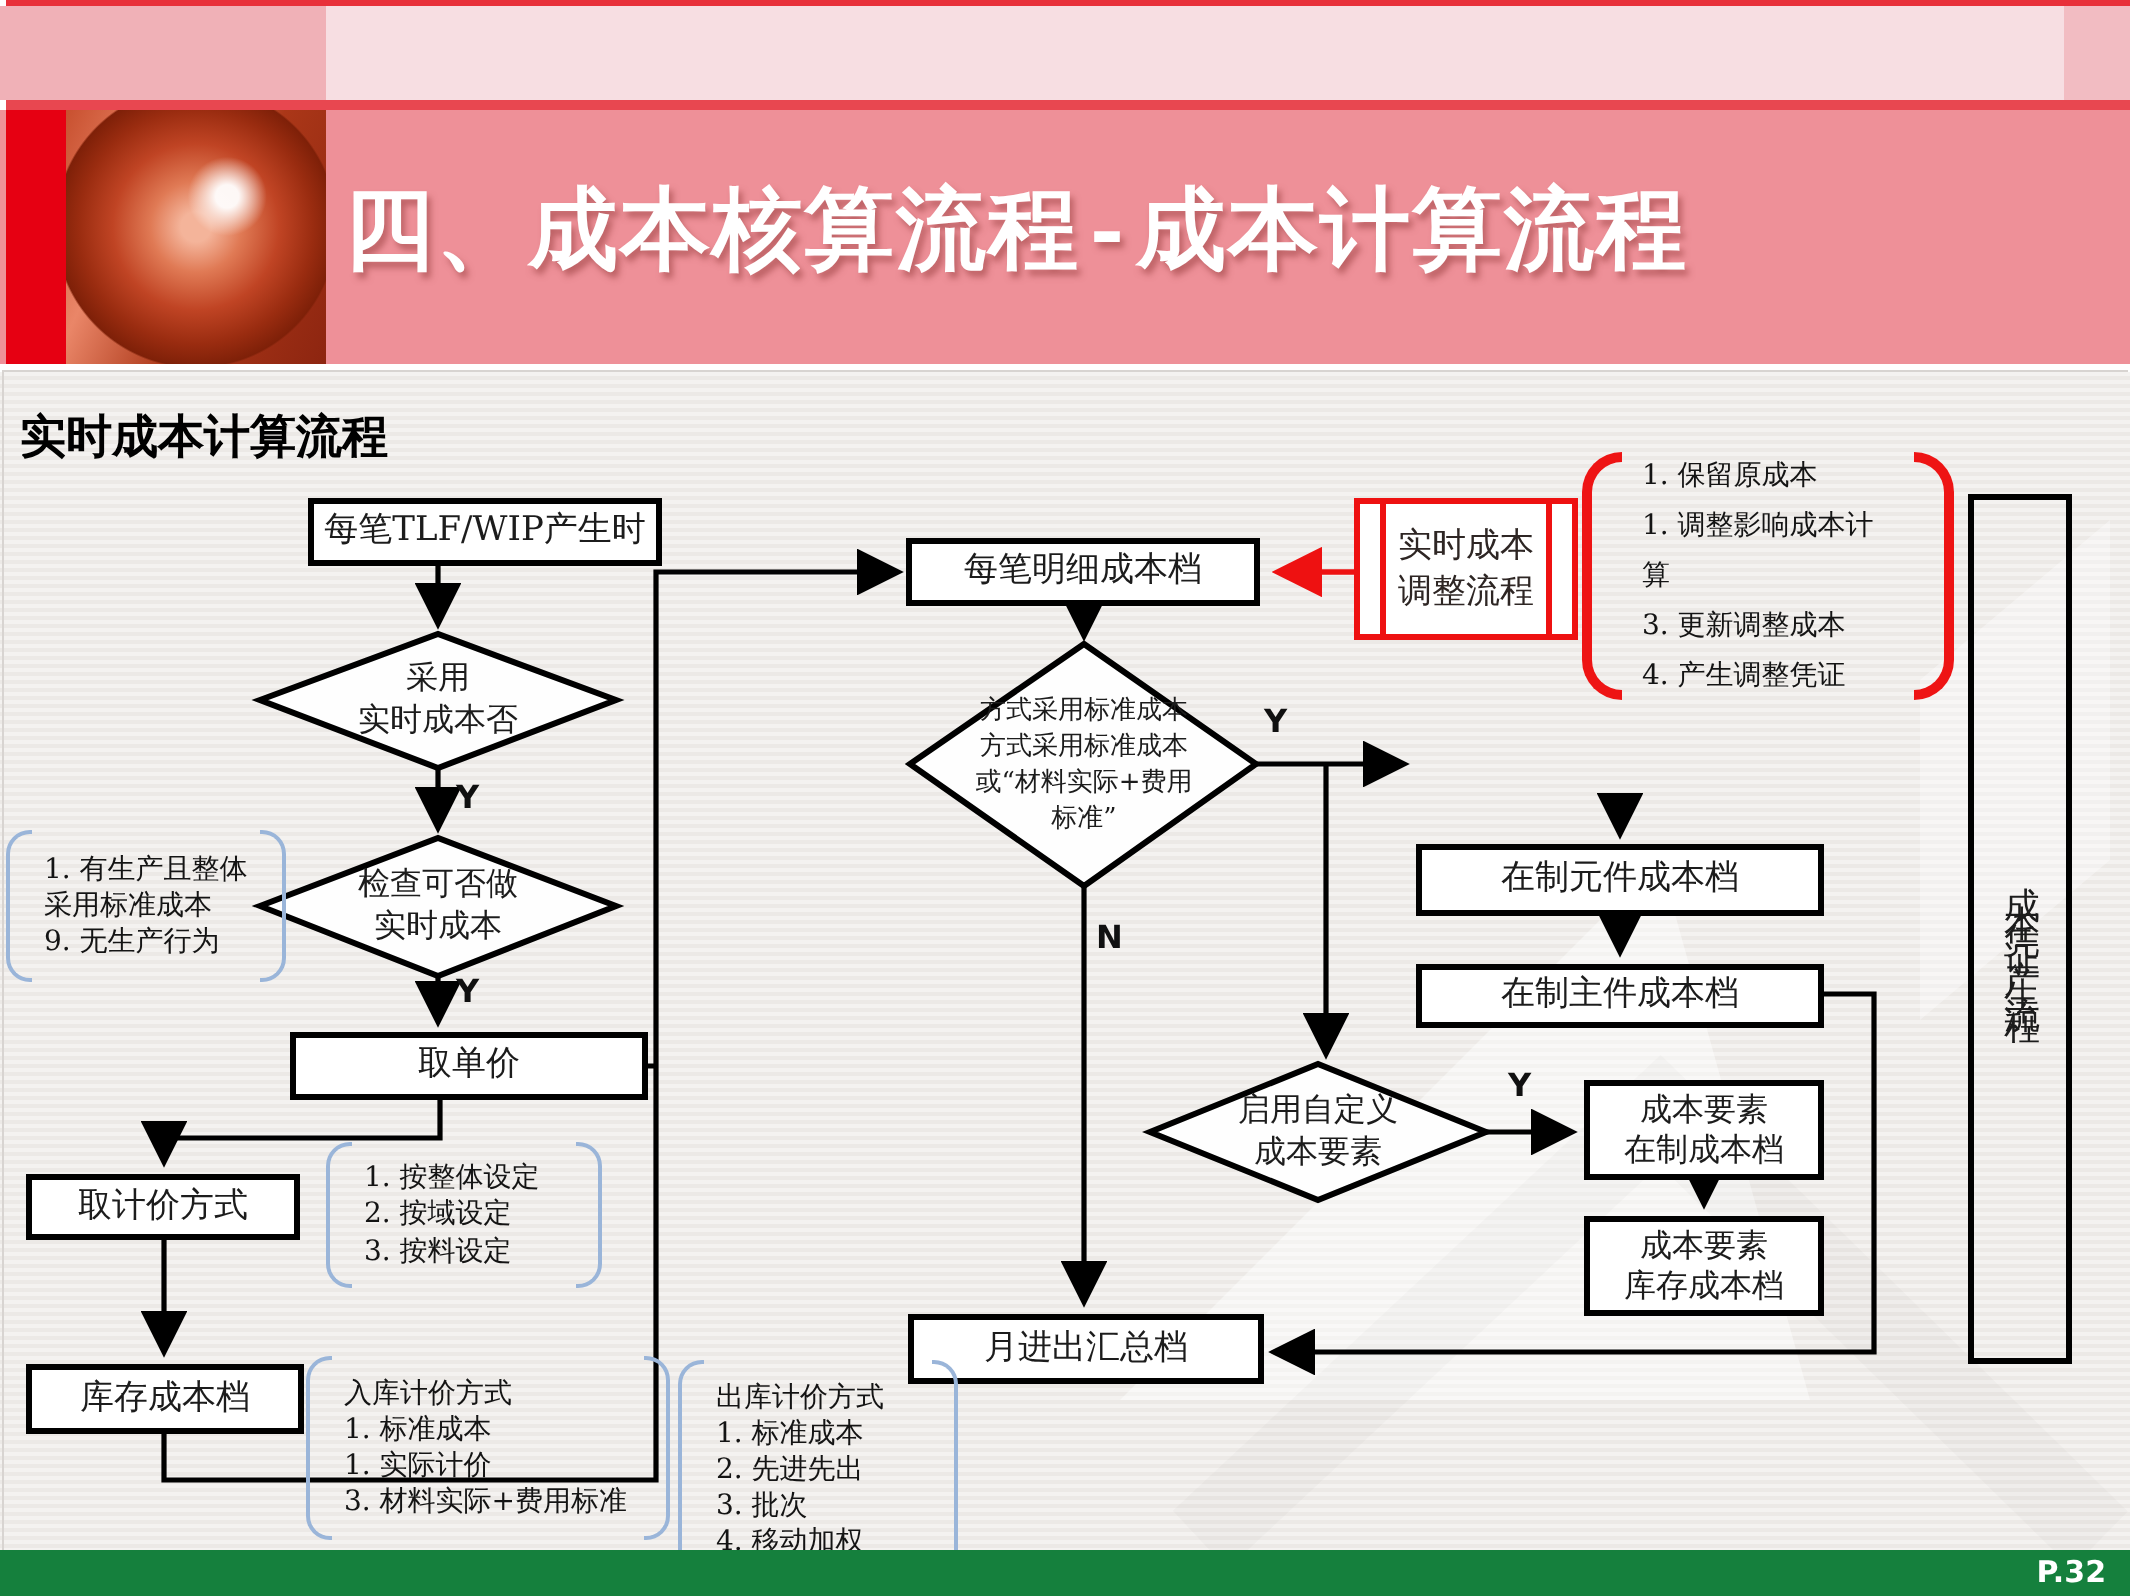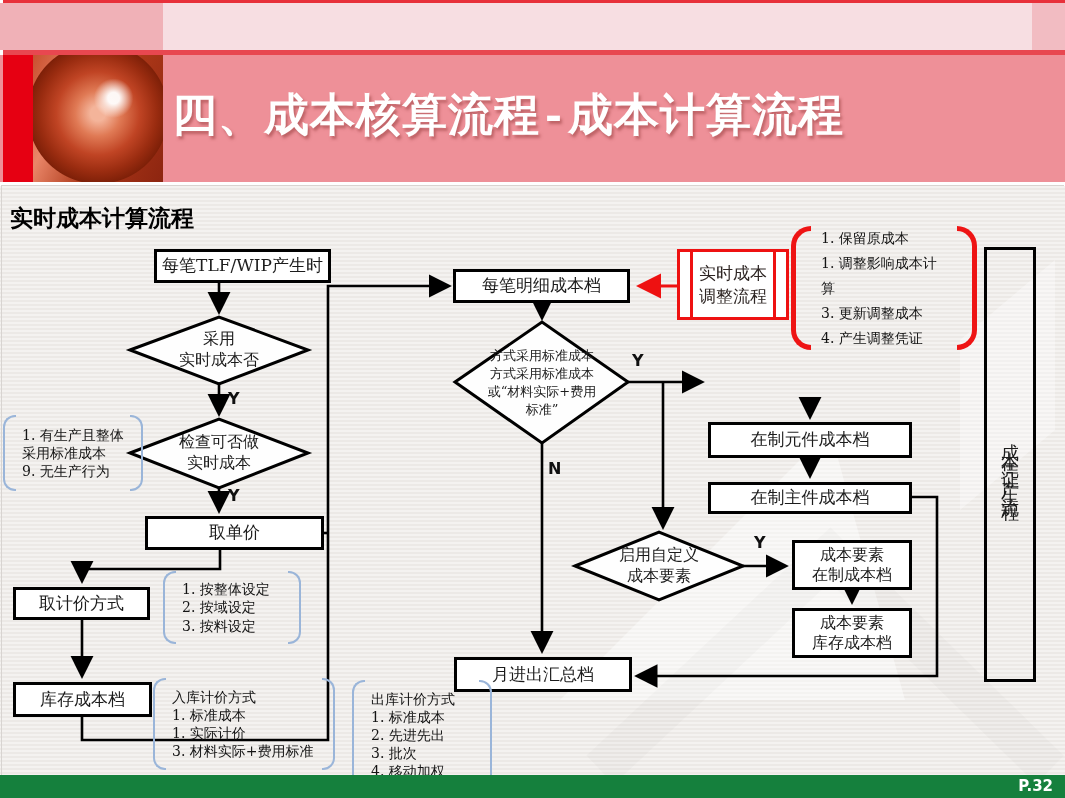--- a/index.html
+++ b/index.html
@@ -203,21 +203,21 @@
     <div class="note" style="left:153px;top:678px;width:182px;height:92px;">
       <div class="paren l"></div>
       <div class="body">
         <div>入库计价方式</div>
         <div>1. 标准成本</div>
         <div>1. 实际计价</div>
         <div>3. 材料实际+费用标准</div>
       </div>
       <div class="paren r"></div>
     </div>
-    <div class="note" style="left:352px;top:680px;width:140px;height:110px;">
+    <div class="note" style="left:339px;top:680px;width:140px;height:110px;">
       <div class="paren l"></div>
       <div class="body">
         <div>出库计价方式</div>
         <div>1. 标准成本</div>
         <div>2. 先进先出</div>
         <div>3. 批次</div>
         <div>4. 移动加权</div>
       </div>
       <div class="paren r"></div>
     </div>

